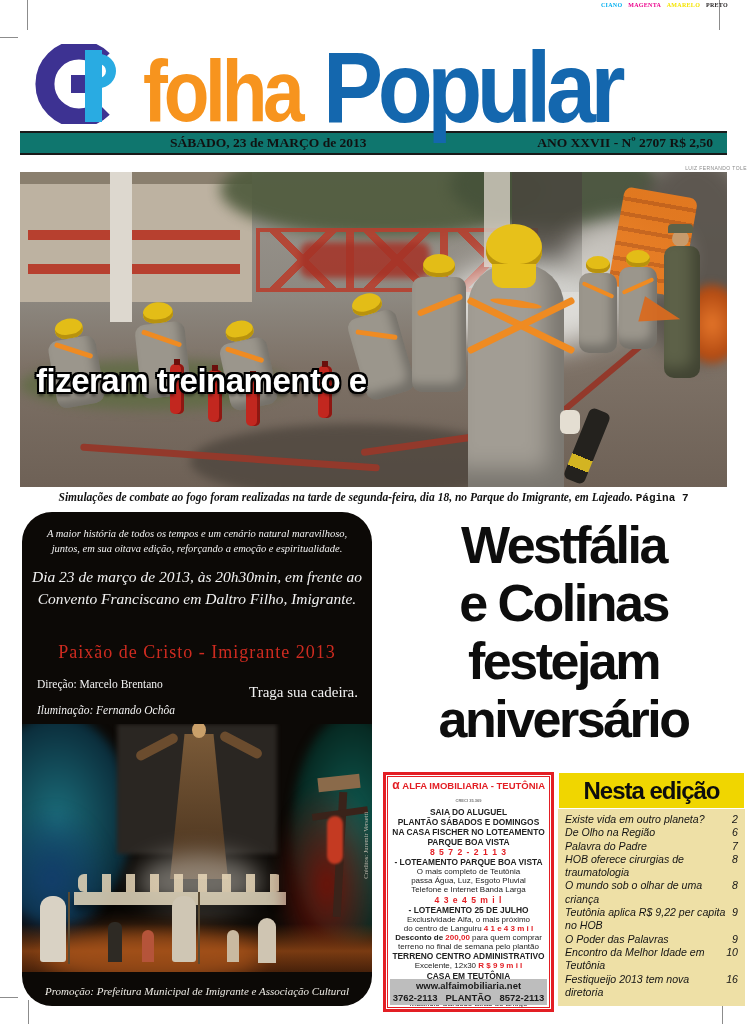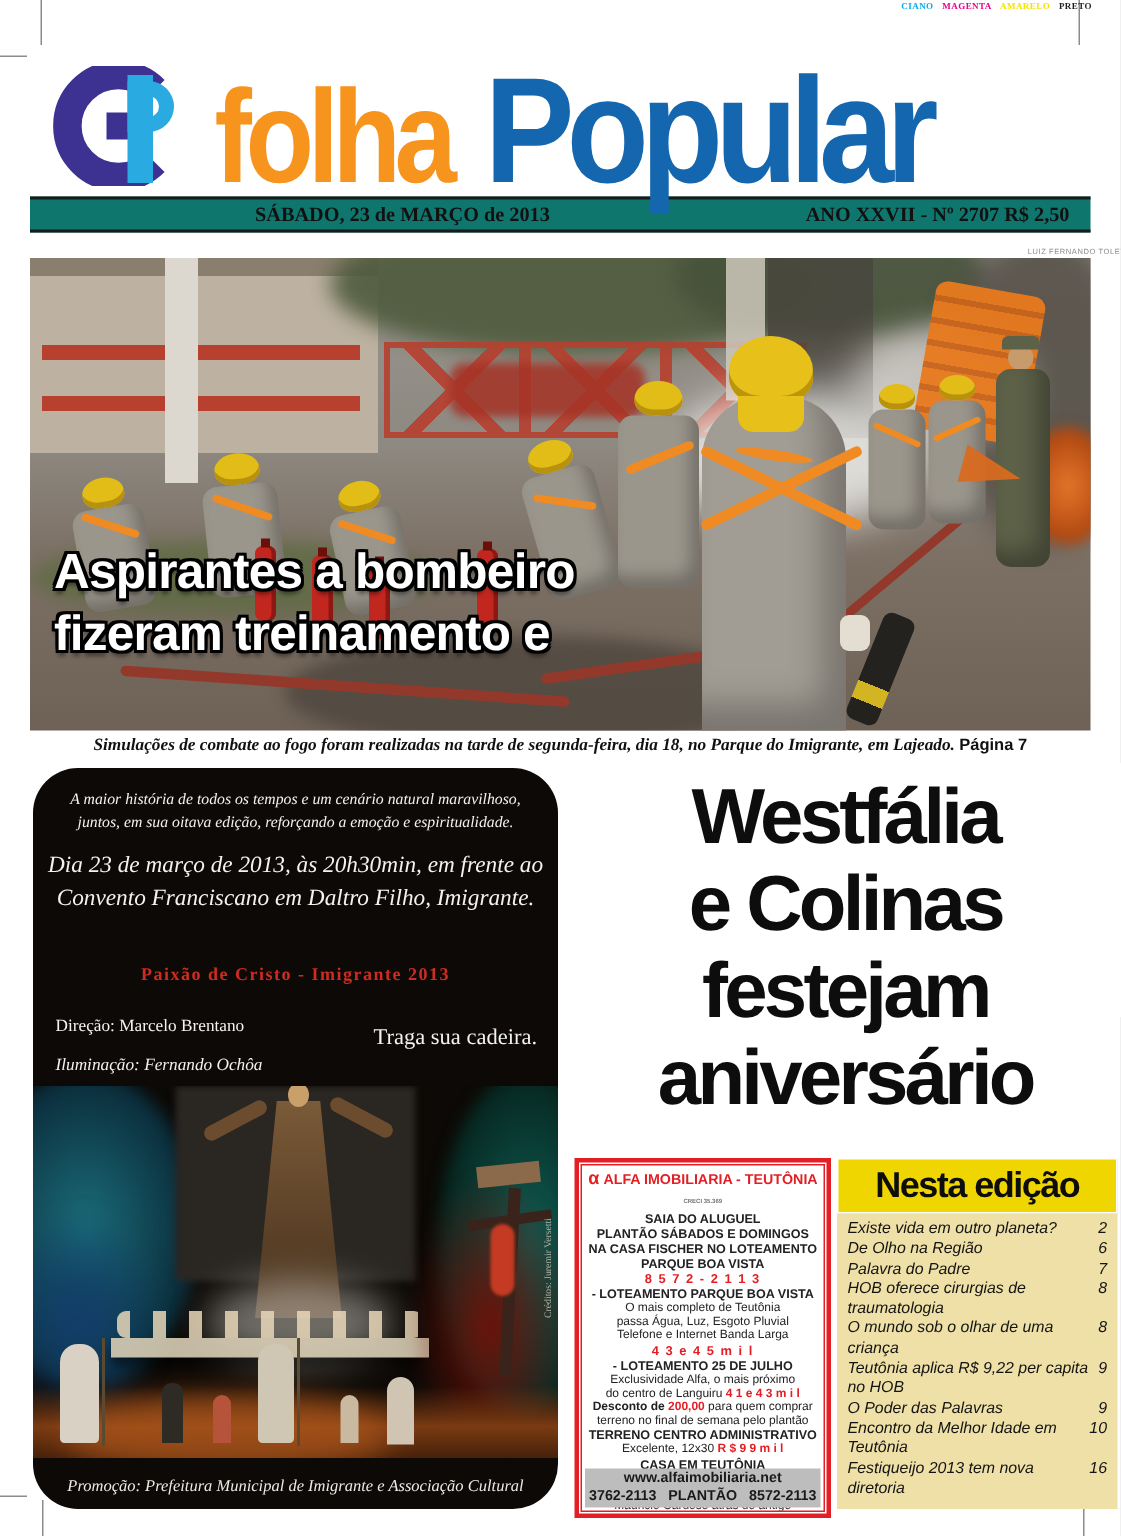--- a/index.html
+++ b/index.html
@@ -43,28 +43,28 @@
         border-radius:50% 50% 42% 42%;box-shadow:inset 0 -4px 0 #b8920e;}
   .tfig .tbody{position:absolute;left:50%;transform:translateX(-50%);background:#9b968c;
         border-radius:10px;box-shadow:inset -6px -8px 10px rgba(0,0,0,.25);}
   .strap{position:absolute;background:#ef8b22;border-radius:3px;}
   .ext{position:absolute;width:14px;background:#c2271f;border-radius:5px;
         box-shadow:inset -3px 0 0 #8e1712;}
   .ext:before{content:"";position:absolute;top:-5px;left:4px;width:6px;height:6px;background:#6b0f0b;}
   .hose{position:absolute;background:#93392b;border-radius:4px;height:7px;}
   .caption{position:absolute;left:20px;top:491px;width:707px;text-align:center;
         font-family:"Liberation Serif",serif;font-style:italic;font-weight:bold;font-size:11.5px;color:#111;}
-  .caption b{font-style:normal;font-family:Liberation Sans, sans-serif;font-size:11px;margin-top:32px;}
+  .caption b{font-style:normal;font-family:Liberation Mono, monospace;font-size:11px;margin-top:32px;}
 
   
   .poster{position:absolute;left:22px;top:512px;width:350px;height:494px;background:#0c0906;
         color:#f2f2f2;overflow:hidden;border-radius:30px;}
   .poster .ctr{position:absolute;left:0;right:0;text-align:center;
         font-family:"Liberation Serif",serif;}
-  .poster-title{color:#cf2b20;font-weight:bold;font-size:12px;letter-spacing:1px;}
+  .poster-title{color:#cf2b20;font-weight:normal;font-size:18px;letter-spacing:1px;}
   .collage{position:absolute;left:0;right:0;top:212px;bottom:34px;overflow:hidden;}
   .vcred{position:absolute;right:3px;top:300px;writing-mode:vertical-rl;transform:rotate(180deg);
         font-size:6.5px;color:#b9b3a8;font-family:"Liberation Serif",serif;}
   .promo{position:absolute;left:0;right:0;bottom:9px;text-align:center;
         font-family:"Liberation Serif",serif;font-style:italic;font-size:11px;color:#eceae4;}
 
   
   .main-hl{position:absolute;left:382px;top:516px;width:363px;text-align:center;
         font-size:52px;font-weight:bold;color:#0d0d0d;letter-spacing:-2.5px;line-height:58px;}
   .subhead{position:absolute;left:382px;top:748px;width:363px;text-align:center;
@@ -213,21 +213,20 @@
       <div class="abs" style="left:644px;top:74px;width:36px;height:132px;background:#5d6148;border-radius:10px;box-shadow:inset -8px -10px 14px rgba(0,0,0,.3);"></div>
       <div class="abs" style="left:628px;top:122px;width:0;height:0;border-left:13px solid transparent;border-right:13px solid transparent;border-bottom:40px solid #d86a20;transform:rotate(105deg);opacity:.95;"></div>
     </div>
 
     <div class="ext" style="left:150px;top:192px;height:50px;"></div>
     <div class="ext" style="left:188px;top:198px;height:52px;"></div>
     <div class="ext" style="left:226px;top:204px;height:50px;"></div>
     <div class="ext" style="left:298px;top:194px;height:52px;"></div>
 
     <div class="photo-headline">
-      <div class="stroke">Aspirantes a bombeiro</div>
       <div class="stroke">fizeram treinamento e</div>
     </div>
   </div>
 
   <div class="caption">
     <span>Simulações de combate ao fogo foram realizadas na tarde de segunda-feira, dia 18, no Parque do Imigrante, em Lajeado.</span>
     <b>Página 7</b>
   </div>
 
   <div class="poster">

